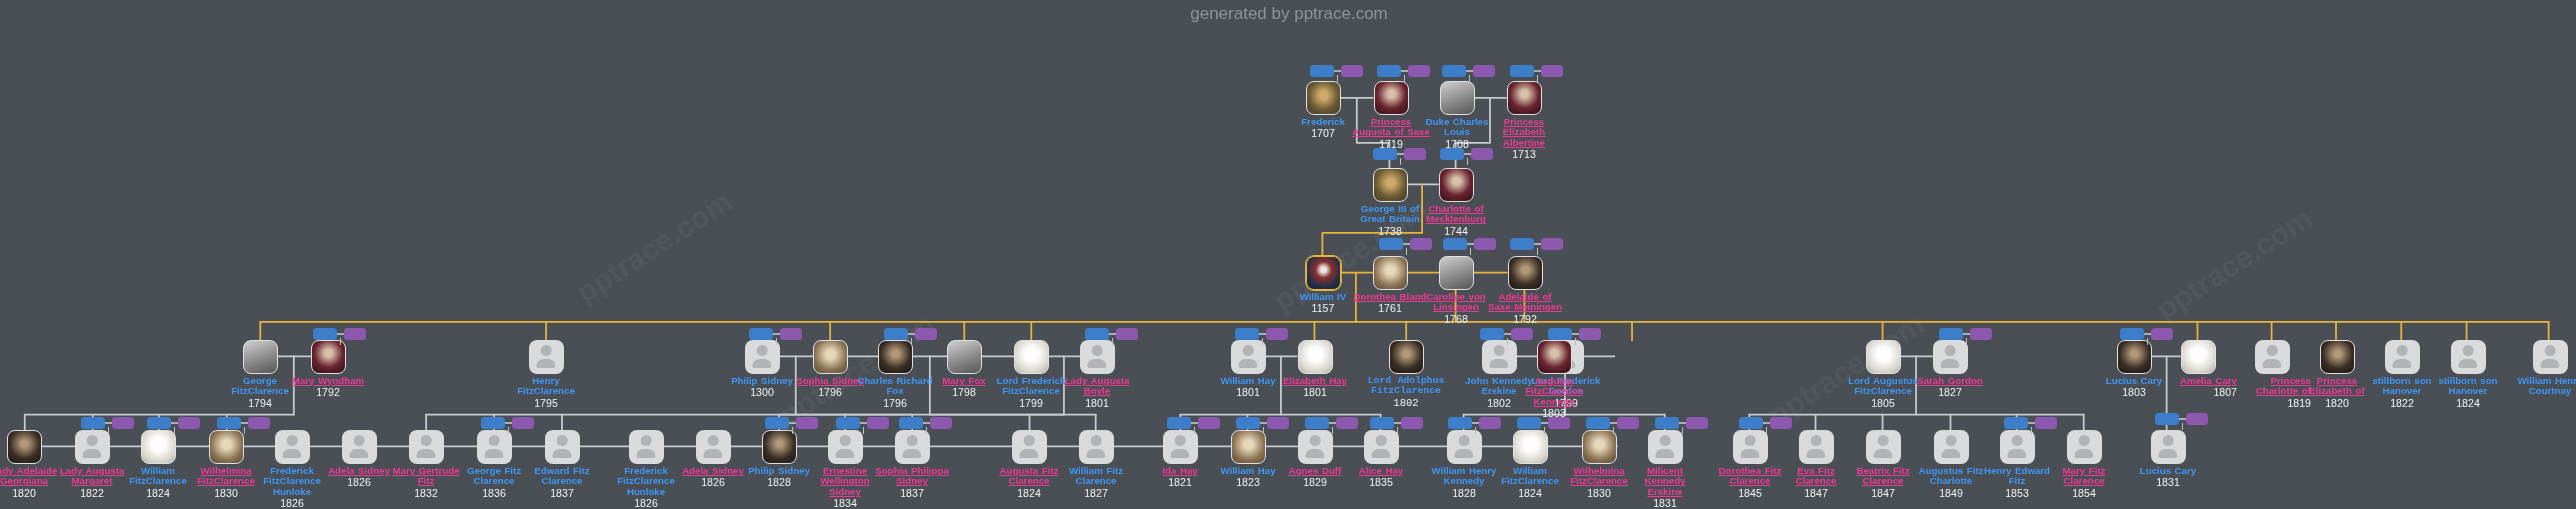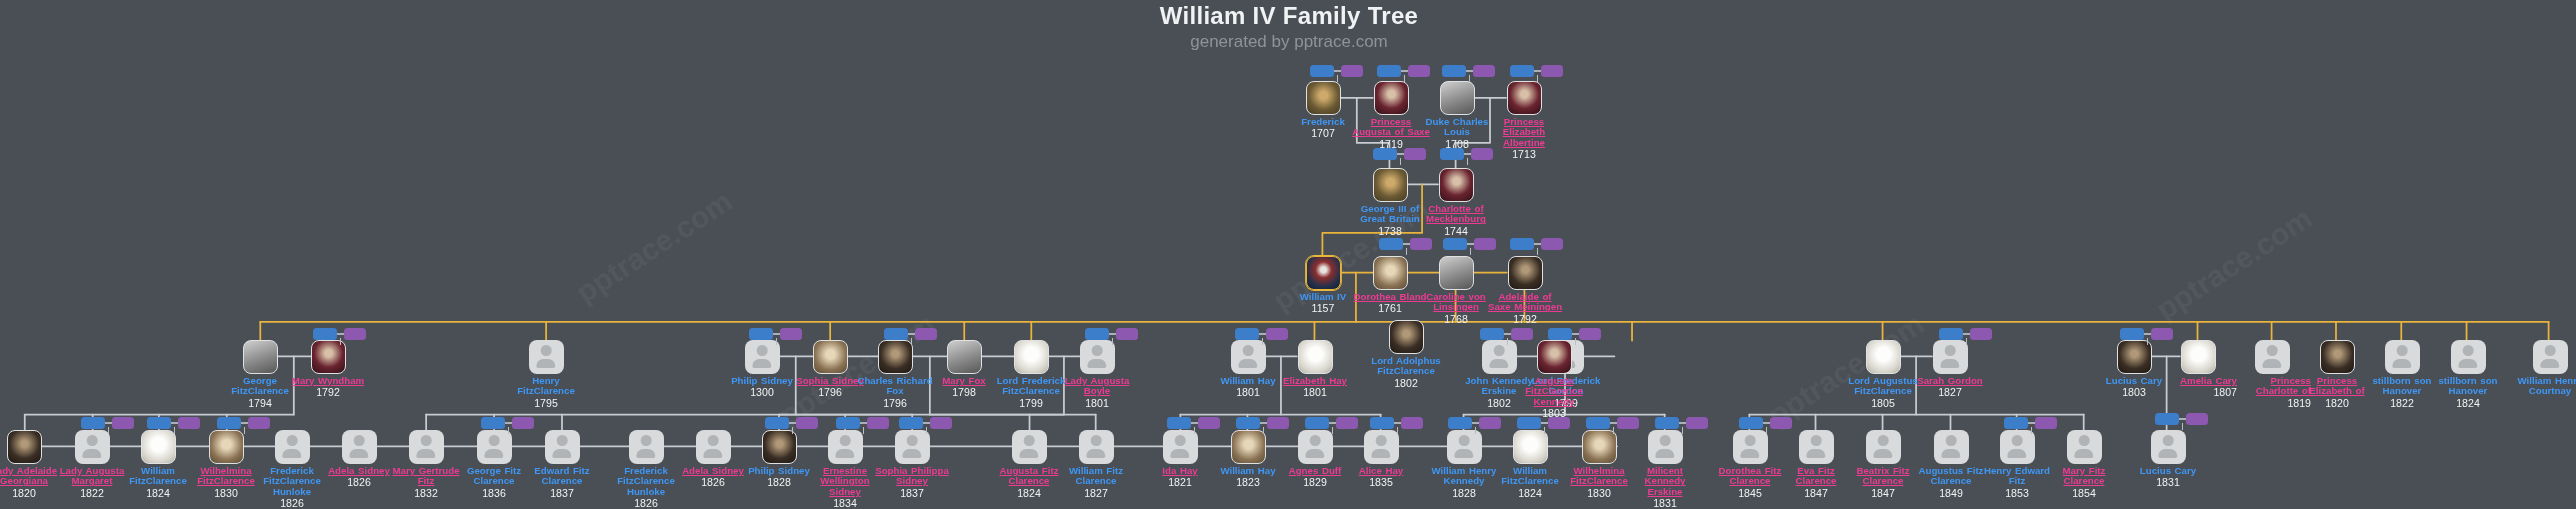--- a/index.html
+++ b/index.html
@@ -45,21 +45,20 @@
   .pill-link{width:7px;height:1.8px;background:#aab0b5;display:inline-block;}
   .pill-purple{width:22px;height:11.5px;border-radius:3.5px;background:#8d58b0;display:inline-block;}
   
   .wm{position:absolute;font-size:30px;font-weight:bold;color:rgba(255,255,255,0.05);
     transform:rotate(-33deg);z-index:0;white-space:nowrap;}
 </style>
 </head>
 <body>
 
 <div class="hdr">
-  <div class="title">William IV Family Tree</div>
   <div class="subtitle">generated by pptrace.com</div>
 </div>
 
 <svg id="lines" width="2576" height="509" viewBox="0 0 2918 577">
     <polyline points="1519,111 1555,111" class="gray"></polyline>
     <polyline points="1670,111 1706,111" class="gray"></polyline>
     <polyline points="1537,111 1537,162 1574,162 1574,191" class="gray"></polyline>
     <polyline points="1688,111 1688,162 1649,162 1649,191" class="gray"></polyline>
     <polyline points="1594,209 1629,209" class="gray"></polyline>
     <polyline points="1611,209 1611,264 1498,264 1498,291" class="gold"></polyline>
@@ -229,21 +228,21 @@
     <div class="person" style="left: 1209px; top: 340px;">
     <div class="portrait placeholder"></div>
     <div class="pname male">William Hay</div>
     <div class="pyear">1801</div>
   </div>
     <div class="person" style="left: 1276px; top: 340px;">
     <div class="portrait photo ph-light"></div>
     <div class="pname female">Elizabeth Hay</div>
     <div class="pyear">1801</div>
   </div>
-    <div class="person" style="left: 1367px; top: 320px;">
+    <div class="person" style="left: 1367px; top: 340px; font-family: Liberation Mono, monospace;">
     <div class="portrait photo ph-dark"></div>
     <div class="pname male">Lord Adolphus FitzClarence</div>
     <div class="pyear">1802</div>
   </div>
     <div class="person" style="left: 1460px; top: 340px;">
     <div class="portrait placeholder"></div>
     <div class="pname male">John Kennedy Erskine</div>
     <div class="pyear">1802</div>
   </div>
     <div class="person" style="left: 1527px; top: 340px;">
@@ -431,21 +430,21 @@
     <div class="pname female">Eva Fitz Clarence</div>
     <div class="pyear">1847</div>
   </div>
     <div class="person" style="left: 1844px; top: 430px;">
     <div class="portrait placeholder"></div>
     <div class="pname female">Beatrix Fitz Clarence</div>
     <div class="pyear">1847</div>
   </div>
     <div class="person" style="left: 1912px; top: 430px;">
     <div class="portrait placeholder"></div>
-    <div class="pname male">Augustus Fitz Clarence</div>
+    <div class="pname male">Augustus Fitz Charlotte</div>
     <div class="pyear">1849</div>
   </div>
     <div class="person" style="left: 1978px; top: 430px;">
     <div class="portrait placeholder"></div>
     <div class="pname male">Henry Edward Fitz</div>
     <div class="pyear">1853</div>
   </div>
     <div class="person" style="left: 2045px; top: 430px;">
     <div class="portrait placeholder"></div>
     <div class="pname female">Mary Fitz Clarence</div>

